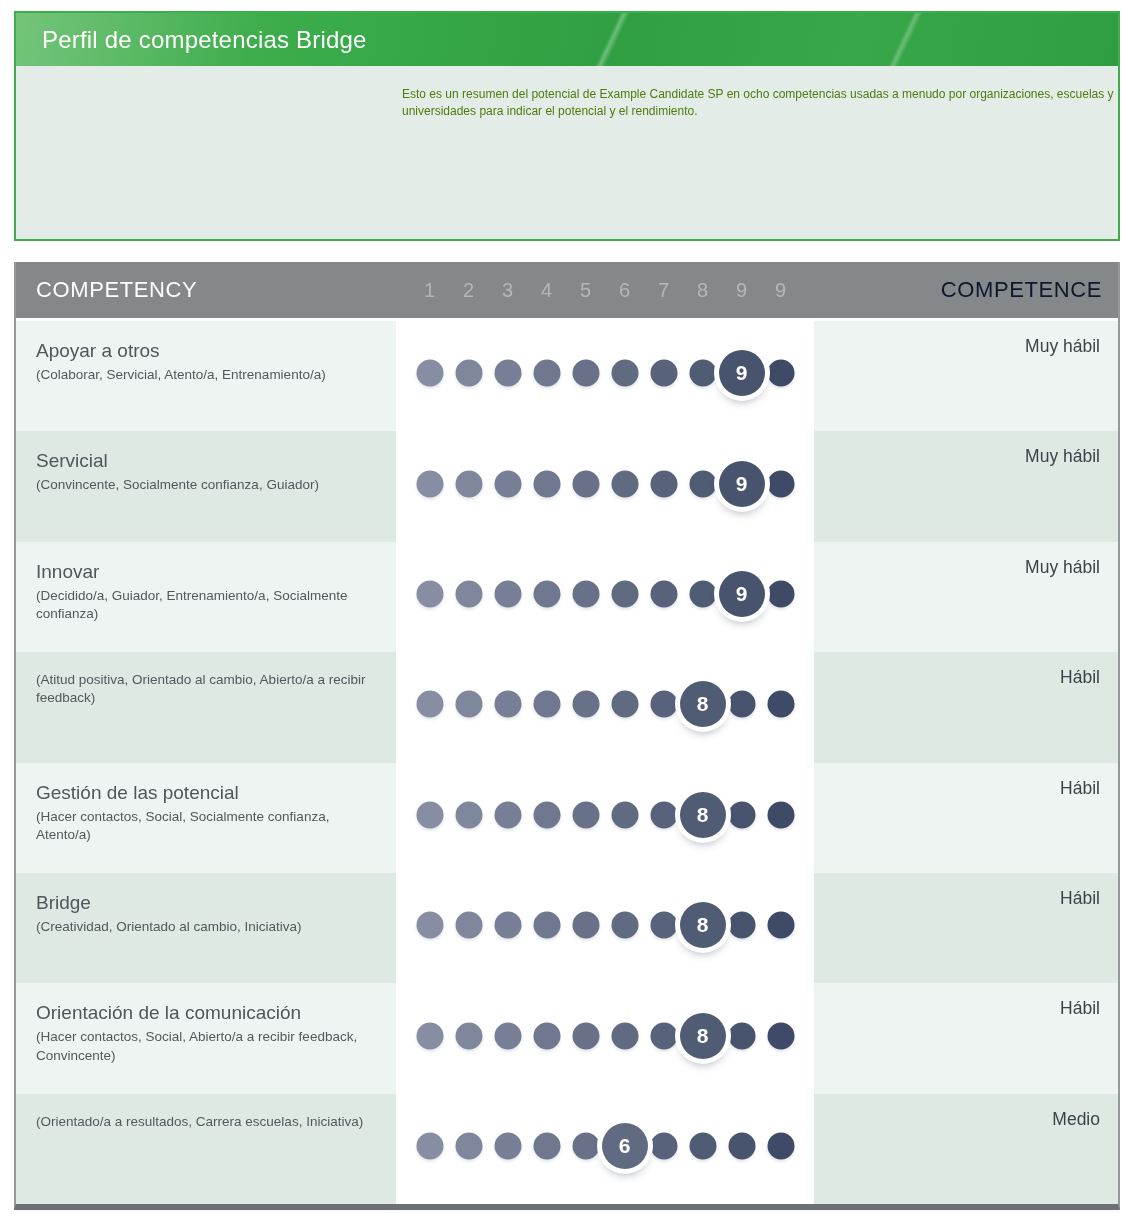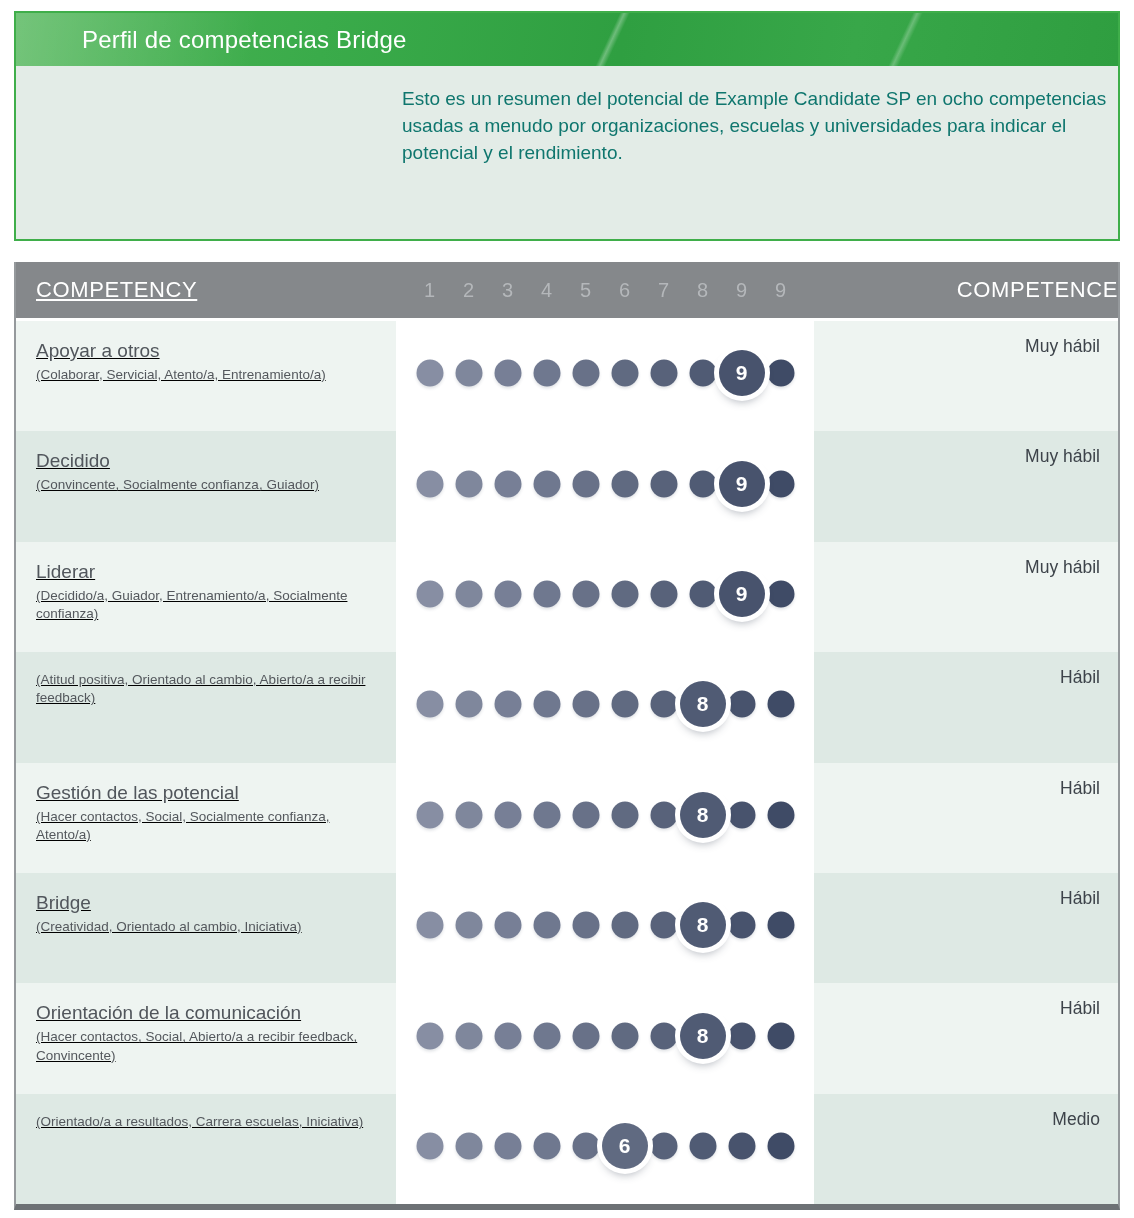--- a/index.html
+++ b/index.html
@@ -15,53 +15,52 @@
     position:absolute;left:14px;top:11px;width:1106px;height:230px;
     box-sizing:border-box;border:2px solid #3fae4a;background:#e3ece7;
   }
   .banner{
     height:53px;position:relative;overflow:hidden;
     background:
       linear-gradient(115deg, transparent 53.6%, rgba(255,255,255,.30) 54%, transparent 54.5%),
       linear-gradient(115deg, transparent 79.6%, rgba(255,255,255,.26) 80%, transparent 80.5%),
       linear-gradient(100deg, rgba(255,255,255,.22) 0%, rgba(255,255,255,0) 22%),
       linear-gradient(100deg, #4db455 0%, #3aab4a 28%, #2f9f41 55%, #38a749 76%, #2f9e40 100%);
-    padding-left: 40px;
   }
   .banner-title{
     color:#ffffff;font-size:24px;line-height:53px;padding-left:26px;
     letter-spacing:.2px;white-space:nowrap;
   }
   .intro-body{
     padding:20px 8px 0 386px;
   }
   .intro-text{
-    width:722px;font-size:19px;line-height:1.42;color:#0f766e;
+    width:722px;font-size:12px;line-height:1.42;color:#4d7c0f;
   }
 
   
   .ctable{
     position:absolute;left:14px;top:262px;width:1106px;box-sizing:border-box;
     border-left:2px solid #95999c;border-right:2px solid #95999c;
     border-bottom:6px solid #6d7175;background:#ffffff;
   }
   .thead{
     display:flex;height:56px;align-items:center;background:#85888b;
     border-bottom:3px solid #ffffff;
   }
-  .col-left{width:380px;box-sizing:border-box;text-decoration:underline;}
+  .col-left{width:380px;box-sizing:border-box;}
   .col-mid{width:418px;box-sizing:border-box;}
   .col-right{flex:1;box-sizing:border-box;}
 
   .thead .col-left{padding-left:20px;color:#ffffff;font-size:22px;letter-spacing:.6px;}
   .scale-slots{display:flex;padding-left:14px;}
   .scale-num{
     width:39px;text-align:center;color:#b4b7ba;font-size:20px;
   }
-  .thead .col-right{text-align:right;color:#ffffff;font-size:22px;letter-spacing:.6px;}
+  .thead .col-right{text-align:right;padding-right:16px;color:#0f172a;font-size:22px;letter-spacing:.6px;}
 
   .trow{display:flex;height:110.4px;}
   .trow .col-left,.trow .col-right{background:#dee9e4;}
   .trow:nth-child(even) .col-left,.trow:nth-child(even) .col-right{background:#eef4f1;}
   .trow .col-mid{background:#ffffff;position:relative;}
 
   .trow .col-left{padding:19px 14px 12px 20px;}
   .c-title{font-size:19px;color:#51565c;margin:0 0 4px 0;}
   .c-sub{font-size:13.5px;color:#54585d;line-height:1.35;max-width:336px;}
 
@@ -153,21 +152,21 @@
             <span class="slot">
               <span class="dot" style="background: rgb(63, 75, 102);"></span>
             </span>
           </div>
         </div>
       <div class="col-right">Muy hábil</div>
     </div>
 
     <div class="trow">
       <div class="col-left">
-        <div class="c-title">Decidido</div>
+        <div class="c-title">Servicial</div>
         <div class="c-sub">(Convincente, Socialmente confianza, Guiador)</div>
       </div>
       <div class="col-mid">
           <div class="dots">
             <span class="slot">
               <span class="dot" style="background: rgb(135, 142, 163);"></span>
             </span>
             <span class="slot">
               <span class="dot" style="background: rgb(127, 135, 156);"></span>
             </span>
@@ -195,21 +194,21 @@
             <span class="slot">
               <span class="dot" style="background: rgb(63, 75, 102);"></span>
             </span>
           </div>
         </div>
       <div class="col-right">Muy hábil</div>
     </div>
 
     <div class="trow">
       <div class="col-left">
-        <div class="c-title">Liderar</div>
+        <div class="c-title">Innovar</div>
         <div class="c-sub">(Decidido/a, Guiador, Entrenamiento/a, Socialmente confianza)</div>
       </div>
       <div class="col-mid">
           <div class="dots">
             <span class="slot">
               <span class="dot" style="background: rgb(135, 142, 163);"></span>
             </span>
             <span class="slot">
               <span class="dot" style="background: rgb(127, 135, 156);"></span>
             </span>

